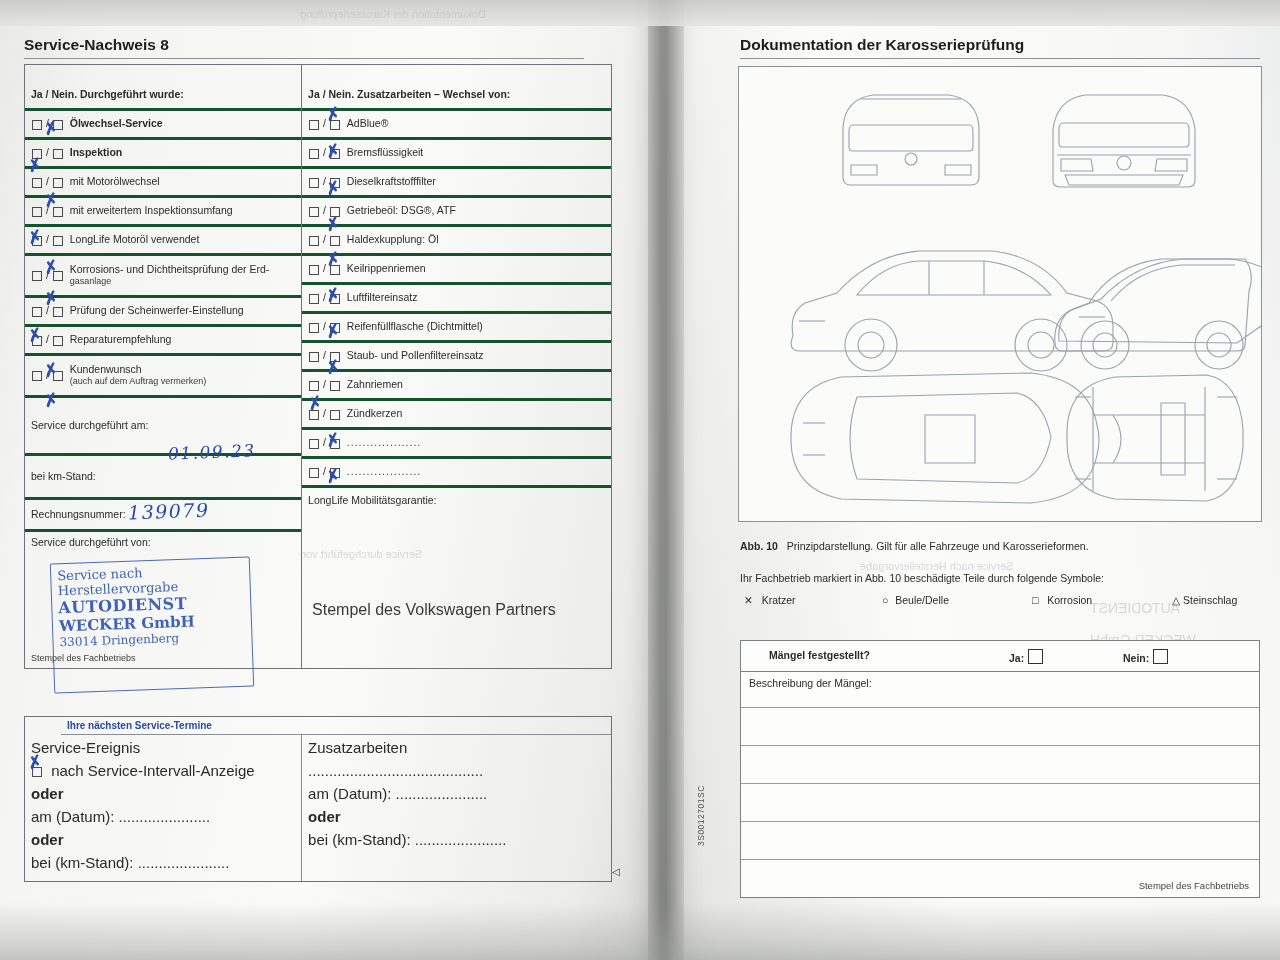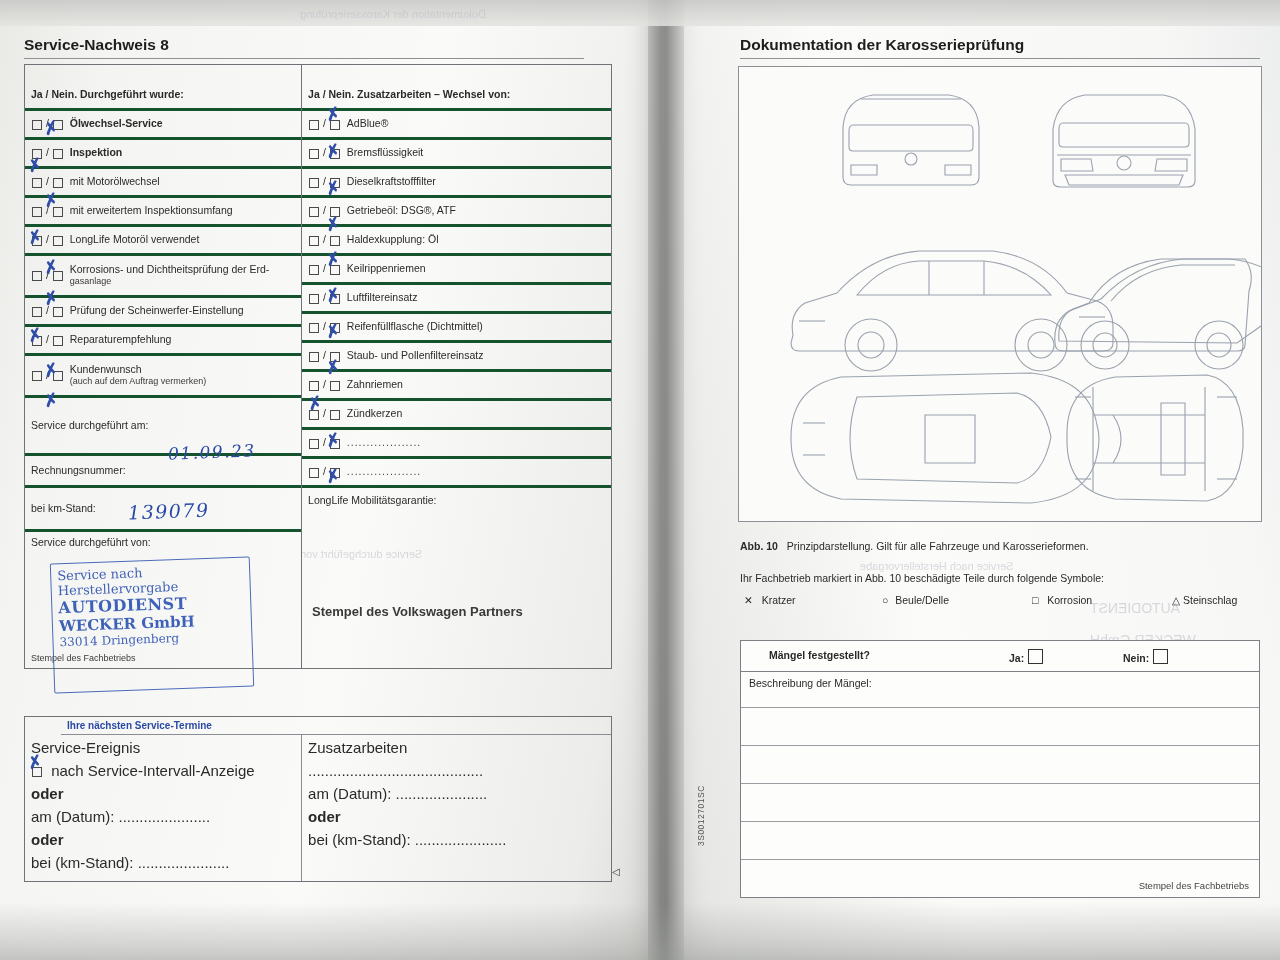--- a/index.html
+++ b/index.html
@@ -220,26 +220,26 @@
         <span>
           <span class="lbl">Kundenwunsch</span>
           <span class="sub">(auch auf dem Auftrag vermerken)</span>
         </span>
       </div>
 
       <div class="row" style="min-height:58px;">
         <span class="lbl">Service durchgeführt am:</span>
       </div>
 
+      <div class="row" style="min-height:44px;">
+        <span class="lbl">bei km-Stand:</span>
+      </div>
+
       <div class="row" style="min-height:32px;">
         <span class="lbl">Rechnungsnummer:</span>
-      </div>
-
-      <div class="row" style="min-height:44px;">
-        <span class="lbl">bei km-Stand:</span>
       </div>
 
       <div class="row" style="min-height:136px;align-items:flex-start;padding-top:4px;">
         <span class="lbl">Service durchgeführt von:</span>
         <span class="sub" style="position:absolute;left:6px;bottom:4px;">Stempel des Fachbetriebs</span>
       </div>
     </div>
 
     <div class="col colB">
       <div class="row hdr">Ja / Nein. Zusatzarbeiten – Wechsel von:</div>
@@ -292,21 +292,21 @@
           <span class="cb"><span class="box"></span> / <span class="box"></span></span>
           <span class="writeline">...................</span>
         </div>
       <div class="row">
           <span class="cb"><span class="box"></span> / <span class="box"></span></span>
           <span class="writeline">...................</span>
         </div>
 
       <div class="row" style="min-height:136px;align-items:flex-start;padding-top:6px;">
         <span class="lbl">LongLife Mobilitätsgarantie:</span>
-        <span class="sub" style="position:absolute;left:10px;bottom:4px;font-size:13px;font-weight:bold;">Stempel des Volkswagen Partners</span>
+        <span class="sub" style="position:absolute;left:10px;bottom:4px;font-size:16px;">Stempel des Volkswagen Partners</span>
       </div>
     </div>
   </div>
 
   <div class="tick" style="left:44px;top:118px;">✗</div>
   <div class="tick" style="left:28px;top:155px;">✗</div>
   <div class="tick" style="left:44px;top:190px;">✗</div>
   <div class="tick" style="left:28px;top:227px;">✗</div>
   <div class="tick" style="left:44px;top:257px;">✗</div>
   <div class="tick" style="left:44px;top:288px;">✗</div>

